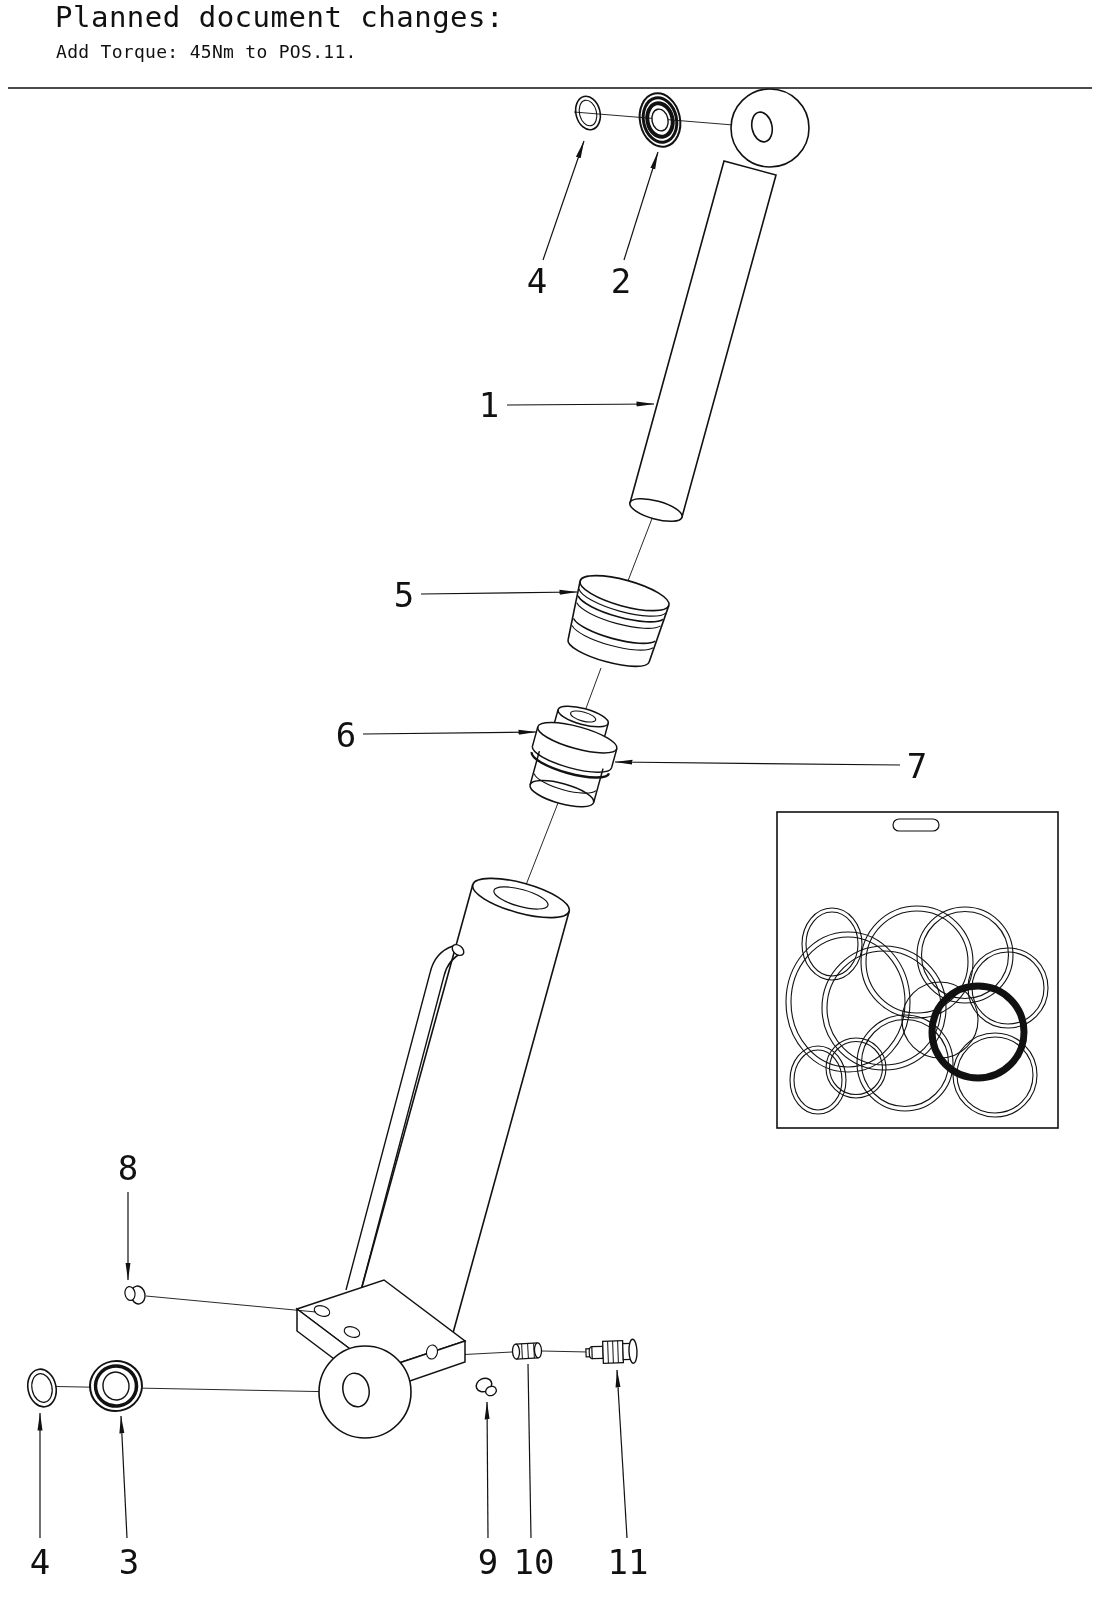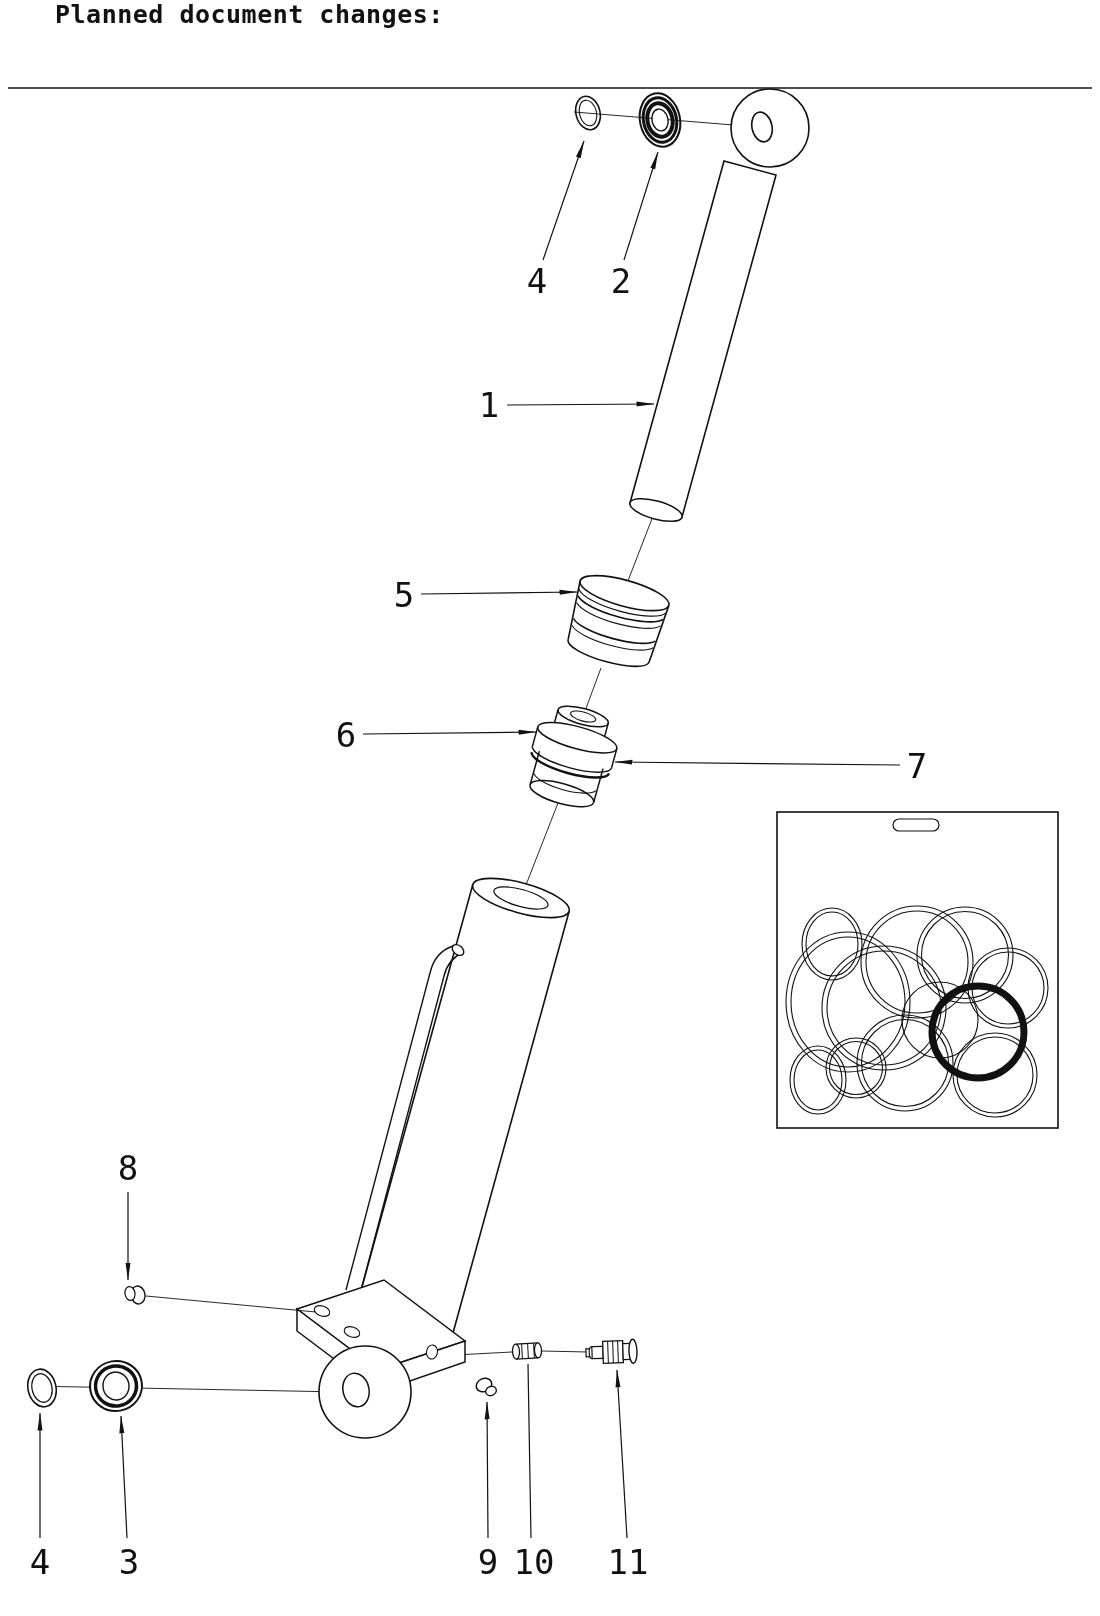--- a/index.html
+++ b/index.html
@@ -1,30 +1,31 @@
 <!DOCTYPE html>
 <html><head>
 <meta charset="utf-8">
 <style>
   html,body{margin:0;padding:0;background:#fff;}
   .page{position:relative;width:1100px;height:1616px;background:#fff;overflow:hidden;
         font-family:"DejaVu Sans Mono", monospace;color:#111;}
   .hdr{position:absolute;left:55px;top:0px;}
-  .hdr h1{margin:0;font-size:25px;font-weight:bold;letter-spacing:0.5px;text-align:center;}
+  .hdr h1{margin:0;font-size:29px;font-weight:normal;letter-spacing:0.5px;text-align:center;}
   .hdr p{margin:7px 0 0 1px;font-size:18px;font-weight:normal;letter-spacing:0.3px;}
   svg.diagram{position:absolute;left:0;top:0;}
   .lbl{font-family:"DejaVu Sans Mono", monospace;font-size:34px;fill:#111;}
 </style>
 </head>
 <body>
 
 <div class="page">
 
   <header class="hdr">
     <h1>Planned document changes:</h1>
+    <p>Add Torque: 45Nm to POS.11.</p>
   </header>
 
   <svg class="diagram" width="1100" height="1616" viewBox="0 0 1100 1616" xmlns="http://www.w3.org/2000/svg">
 
     <defs>
       <marker id="ah" viewBox="0 0 18 7" refX="17.5" refY="3.5" markerWidth="18" markerHeight="7" markerUnits="userSpaceOnUse" orient="auto">
         <path d="M0,1 L18,3.5 L0,6 Z" fill="#111" stroke="none"></path>
       </marker>
     </defs>
 

